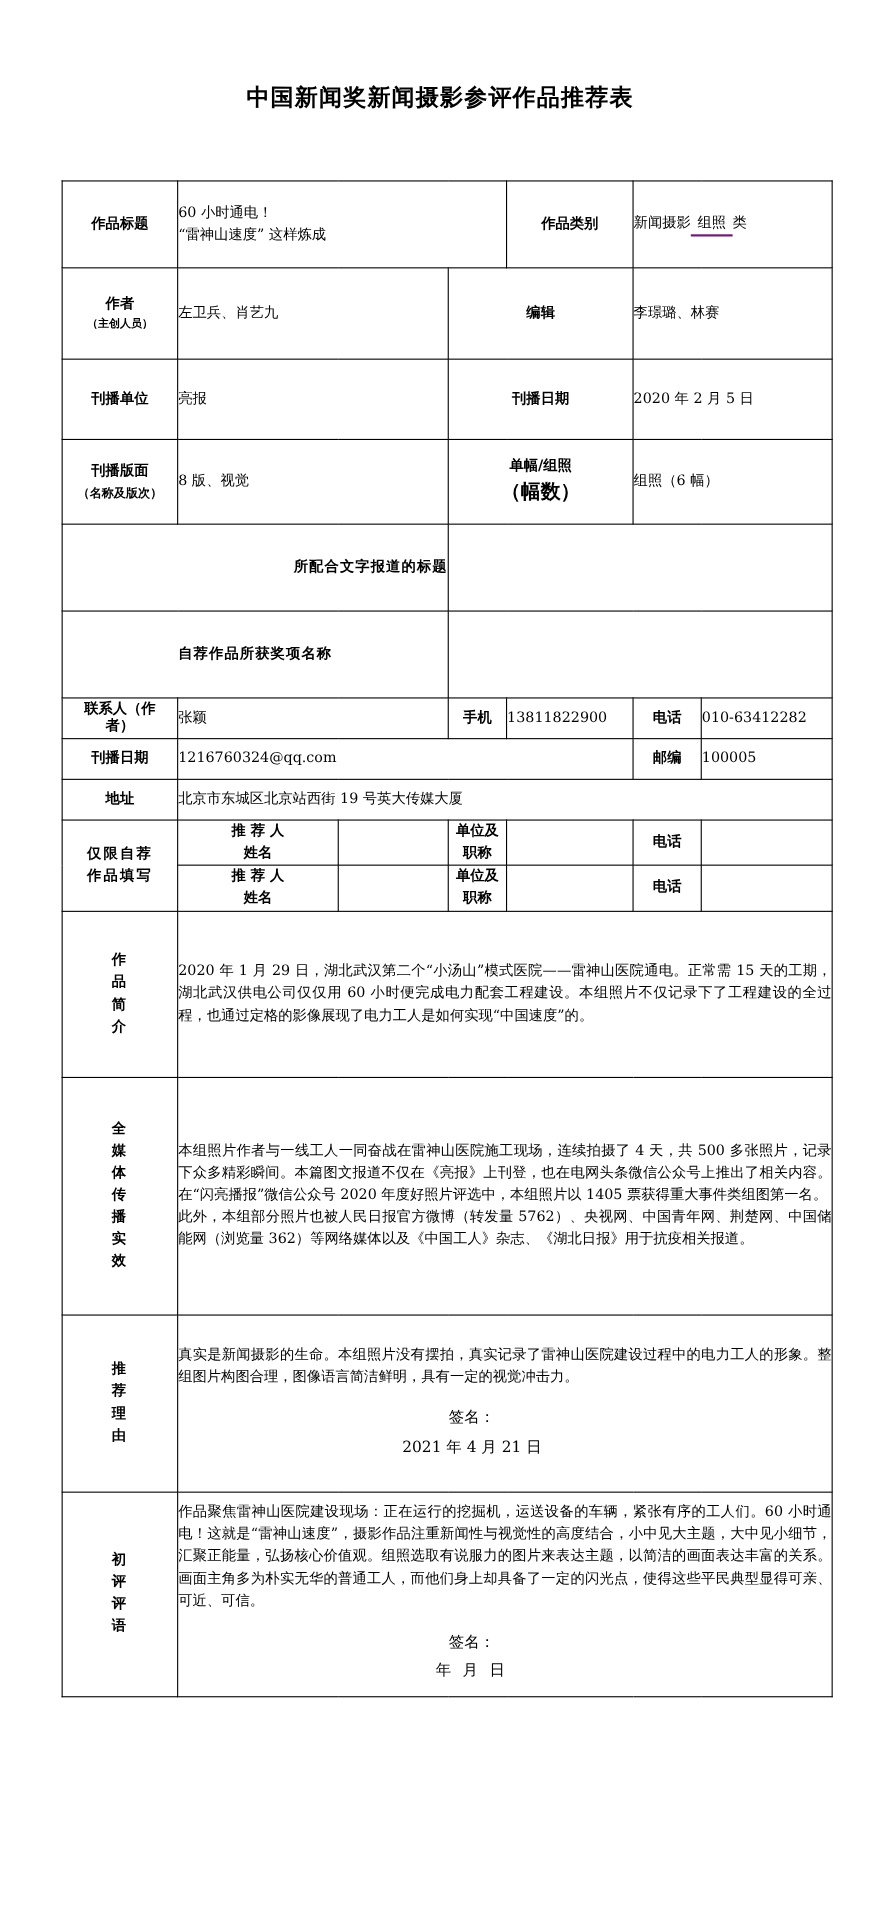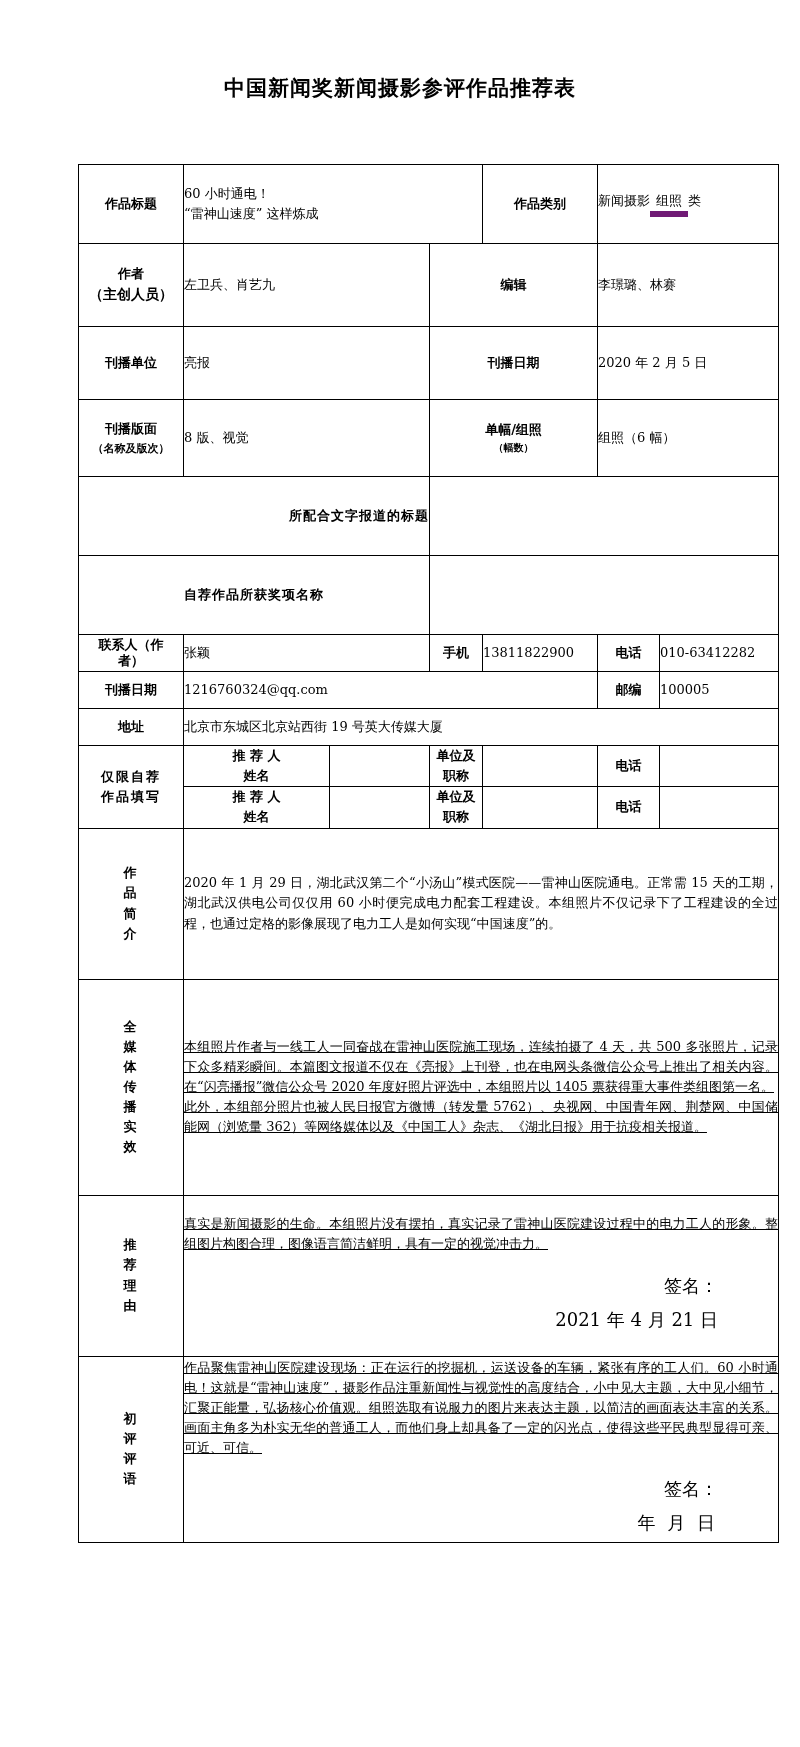--- a/index.html
+++ b/index.html
@@ -11,21 +11,21 @@
     width: 800px;
     min-height: 1747px;
     font-family: "DejaVu Serif", "Liberation Serif", serif;
     color: #000000;
     -webkit-font-smoothing: antialiased;
   }
   .page {
     width: 800px;
     min-height: 1747px;
     box-sizing: border-box;
-    padding: 0 78px;
+    padding: 0 56px;
     background: #fff;
     position: relative;
   }
   .doc-title {
     text-align: center;
     font-size: 21px;
     font-weight: bold;
     letter-spacing: 1px;
     padding-top: 74px;
     padding-bottom: 30px;
@@ -79,33 +79,33 @@
     padding: 4px 2px;
   }
   .vlabel span { display: block; }
   .body-text {
     padding: 14px 12px 16px 12px;
     font-size: 13.2px;
     line-height: 1.95;
     text-align: justify;
     text-justify: inter-ideograph;
   }
-  .body-text p { margin: 0; text-decoration: underline; }
+  .body-text p { margin: 0; }
   .body-text p + p { margin-top: 0; }
   .cat-underline {
-    border-bottom: 6px solid #701a75;
+    border-bottom: 2px solid #701a75;
     padding: 0 6px;
     display: inline-block;
   }
   .sig {
     margin-top: 14px;
-    text-align: right;
+    text-align: center;
     padding-right: 60px;
     line-height: 1.9;
-    font-size: 18px;
+    font-size: 14px;
   }
   .sig .line { display: block; }
   .sig-date-spaced { letter-spacing: 3px; }
   .tall-1 { height: 78px; }
   .tall-2 { height: 82px; }
   .tall-3 { height: 72px; }
   .tall-4 { height: 76px; }
   .rowh-contact { height: 36px; }
   .rowh-rec { height: 30px; }
   .title-lines { line-height: 1.9; }
@@ -139,21 +139,21 @@
         <div style="word-break:break-all;">作品类别</div>
       </td>
       <td class="val" colspan="2">
         <span>新闻摄影</span><span class="cat-underline">组照</span><span>类</span>
       </td>
     </tr>
 
     <tr>
       <td class="lbl tall-2">
         <span>作者</span>
-        <span style="display:block;font-size:14px;">（主创人员）</span>
+        <span style="display:block;font-size:10px;">（主创人员）</span>
       </td>
       <td class="val" colspan="2">左卫兵、肖艺九</td>
       <td class="lbl" colspan="2">编辑</td>
       <td class="val" colspan="2">李璟璐、林赛</td>
     </tr>
 
     <tr>
       <td class="lbl tall-3">刊播单位</td>
       <td class="val" colspan="2">亮报</td>
       <td class="lbl" colspan="2">刊播日期</td>
@@ -161,21 +161,21 @@
     </tr>
 
     <tr>
       <td class="lbl tall-4">
         <span>刊播版面</span>
         <span style="display:block;font-size:11px;">（名称及版次）</span>
       </td>
       <td class="val" colspan="2">8 版、视觉</td>
       <td class="lbl" colspan="2">
         <span>单幅/组照</span>
-        <span style="display:block;font-size:10px;">（幅数）</span>
+        <span style="display:block;font-size:18px;">（幅数）</span>
       </td>
       <td class="val" colspan="2">组照（6 幅）</td>
     </tr>
 
     <tr>
       <td class="lbl" colspan="3" style="height:78px;letter-spacing:1px;text-align:right;">所配合文字报道的标题</td>
       <td class="val" colspan="4"></td>
     </tr>
 
     <tr>

